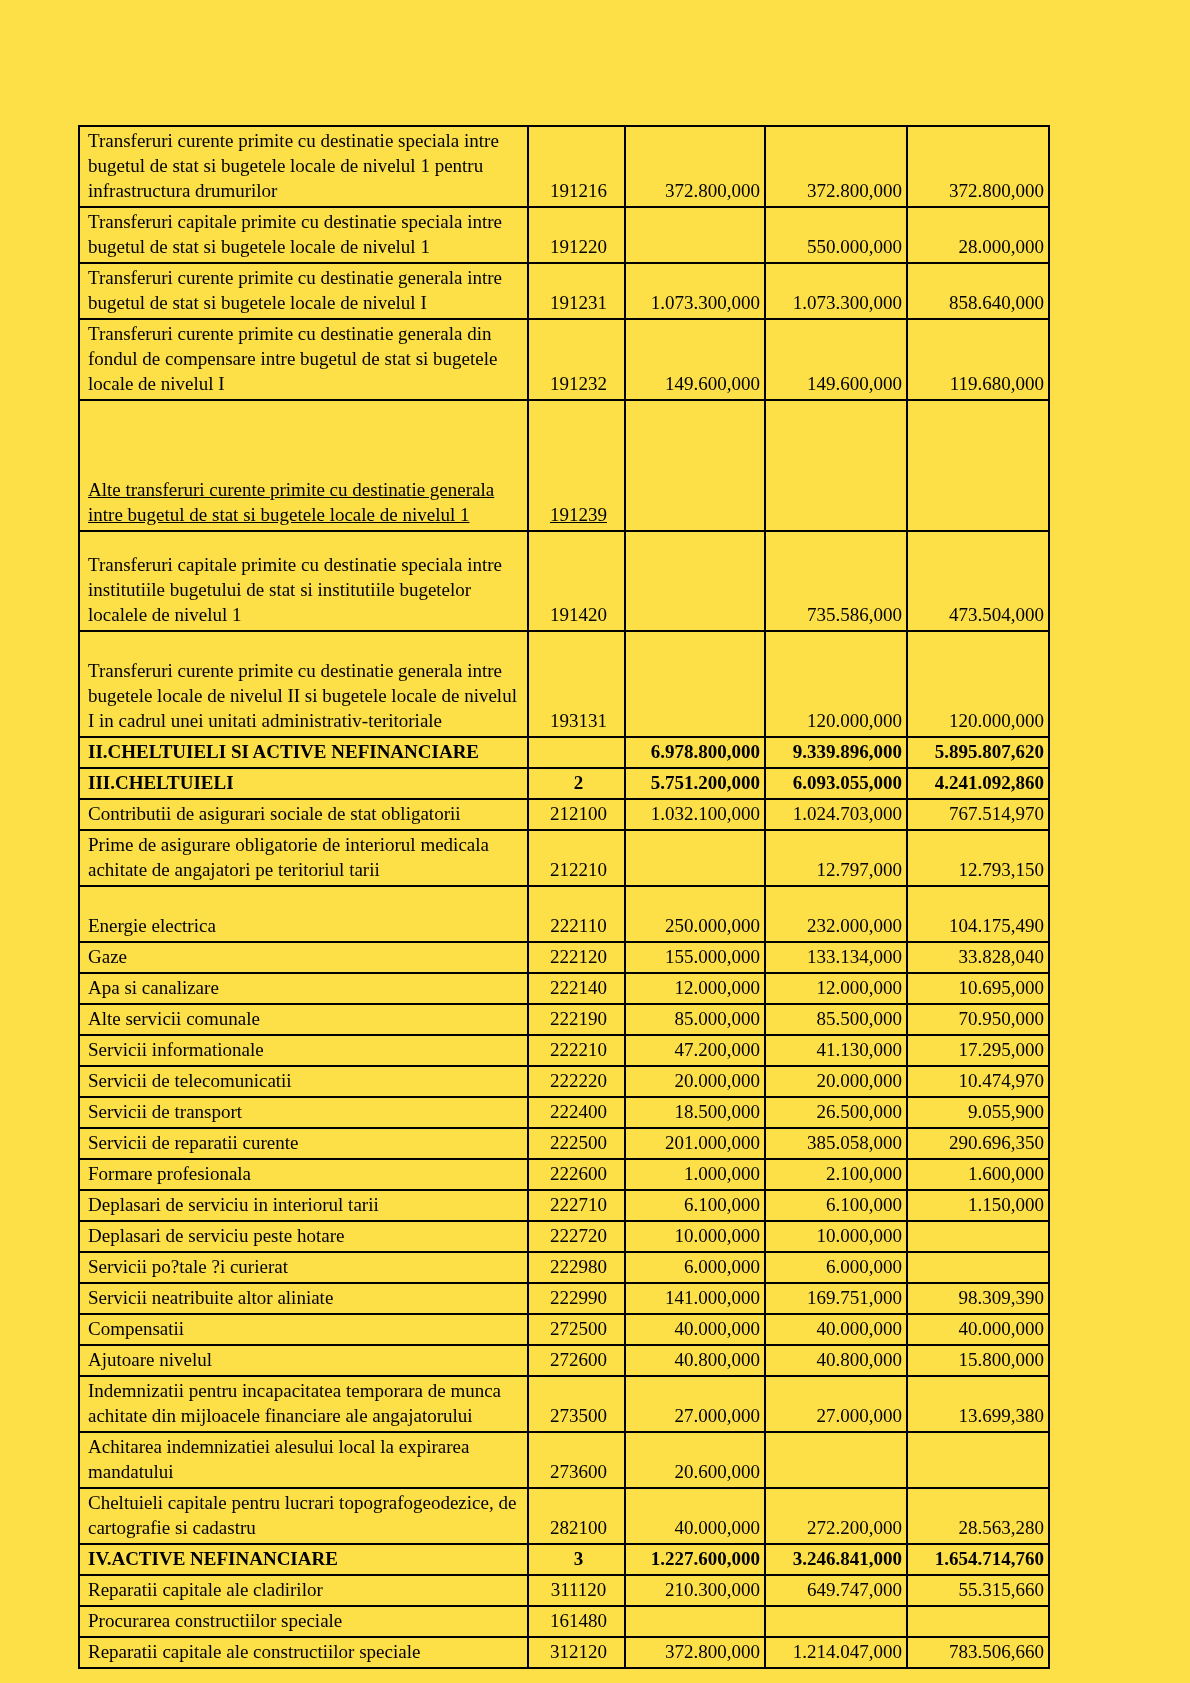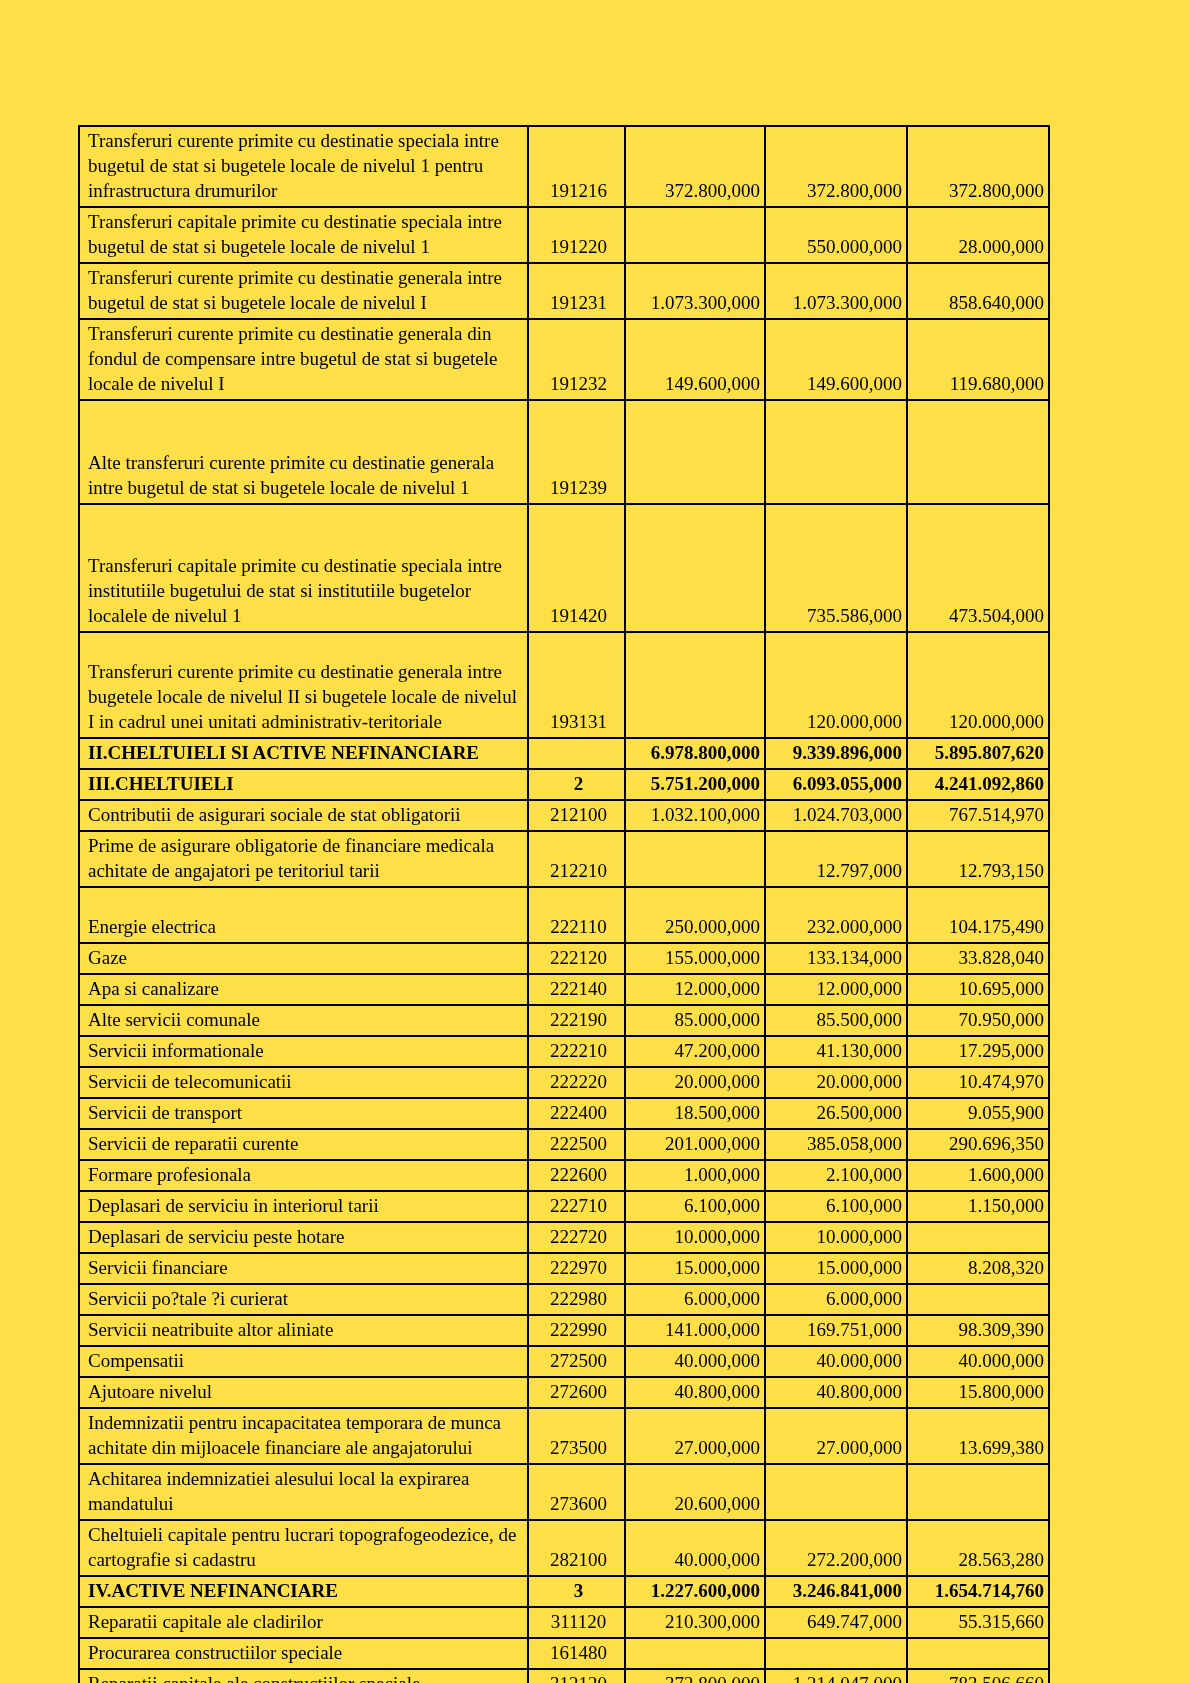--- a/index.html
+++ b/index.html
@@ -41,22 +41,22 @@
     padding-left: 14px;
   }
   td.c-val {
     text-align: right;
     padding-right: 9px;
   }
   tr.section td {
     font-weight: bold;
   }
   
-  table.budget tr:nth-child(5)  { height: 104px; }
-  table.budget tr:nth-child(6)  { height: 128px; }
+  table.budget tr:nth-child(5)  { height: 131px; text-decoration: underline; }
+  table.budget tr:nth-child(6)  { height: 100px; }
   table.budget tr:nth-child(7)  { height: 106px; }
   table.budget tr:nth-child(12) { height: 56px; }
 </style>
 </head>
 <body>
 
 <div class="page">
   <table class="budget">
     <colgroup>
       <col style="width:449px">
@@ -130,21 +130,21 @@
           <td class="c-val">4.241.092,860</td>
         </tr>
         <tr>
           <td class="c-desc">Contributii de asigurari sociale de stat obligatorii</td>
           <td class="c-code">212100</td>
           <td class="c-val">1.032.100,000</td>
           <td class="c-val">1.024.703,000</td>
           <td class="c-val">767.514,970</td>
         </tr>
         <tr>
-          <td class="c-desc">Prime de asigurare obligatorie de financiare medicala achitate de angajatori  pe teritoriul tarii</td>
+          <td class="c-desc">Prime de asigurare obligatorie de interiorul medicala achitate de angajatori  pe teritoriul tarii</td>
           <td class="c-code">212210</td>
           <td class="c-val"></td>
           <td class="c-val">12.797,000</td>
           <td class="c-val">12.793,150</td>
         </tr>
         <tr>
           <td class="c-desc">Energie electrica</td>
           <td class="c-code">222110</td>
           <td class="c-val">250.000,000</td>
           <td class="c-val">232.000,000</td>
@@ -212,27 +212,20 @@
           <td class="c-val">6.100,000</td>
           <td class="c-val">6.100,000</td>
           <td class="c-val">1.150,000</td>
         </tr>
         <tr>
           <td class="c-desc">Deplasari de serviciu peste hotare</td>
           <td class="c-code">222720</td>
           <td class="c-val">10.000,000</td>
           <td class="c-val">10.000,000</td>
           <td class="c-val"></td>
-        </tr>
-        <tr>
-          <td class="c-desc">Servicii financiare</td>
-          <td class="c-code">222970</td>
-          <td class="c-val">15.000,000</td>
-          <td class="c-val">15.000,000</td>
-          <td class="c-val">8.208,320</td>
         </tr>
         <tr>
           <td class="c-desc">Servicii po?tale ?i curierat</td>
           <td class="c-code">222980</td>
           <td class="c-val">6.000,000</td>
           <td class="c-val">6.000,000</td>
           <td class="c-val"></td>
         </tr>
         <tr>
           <td class="c-desc">Servicii neatribuite altor aliniate</td>

